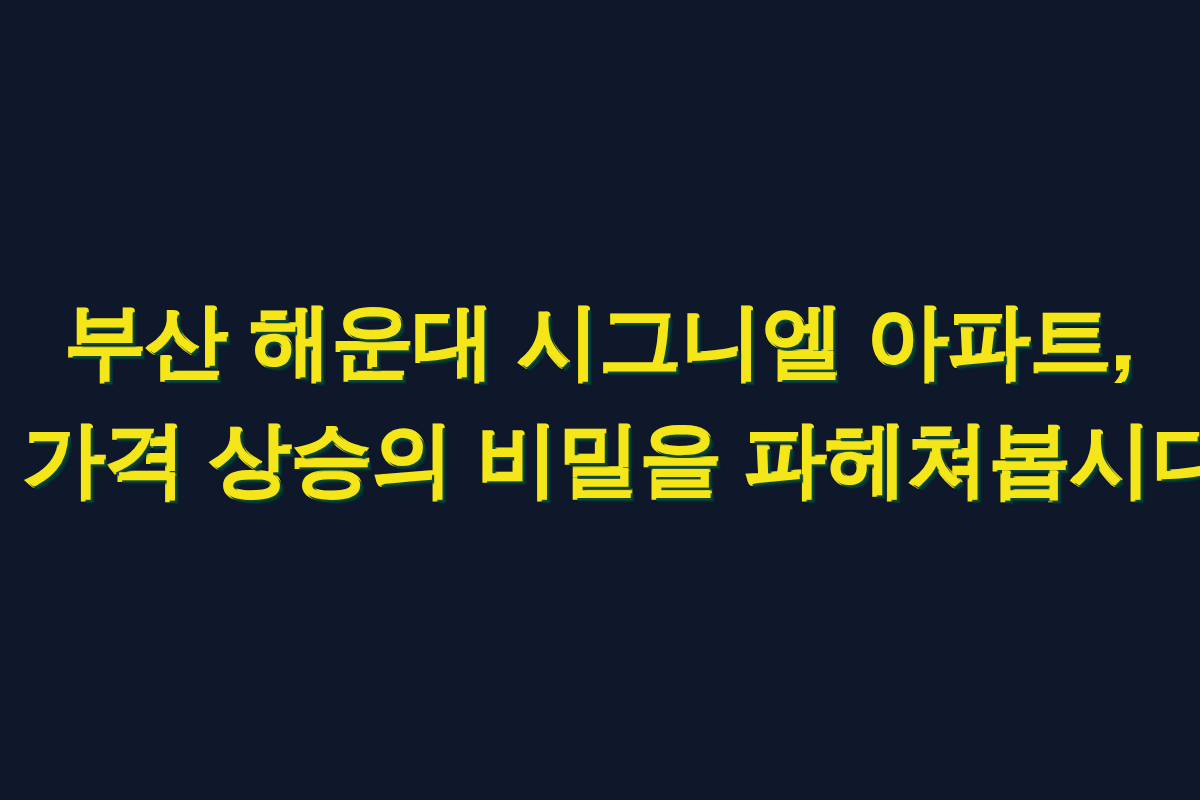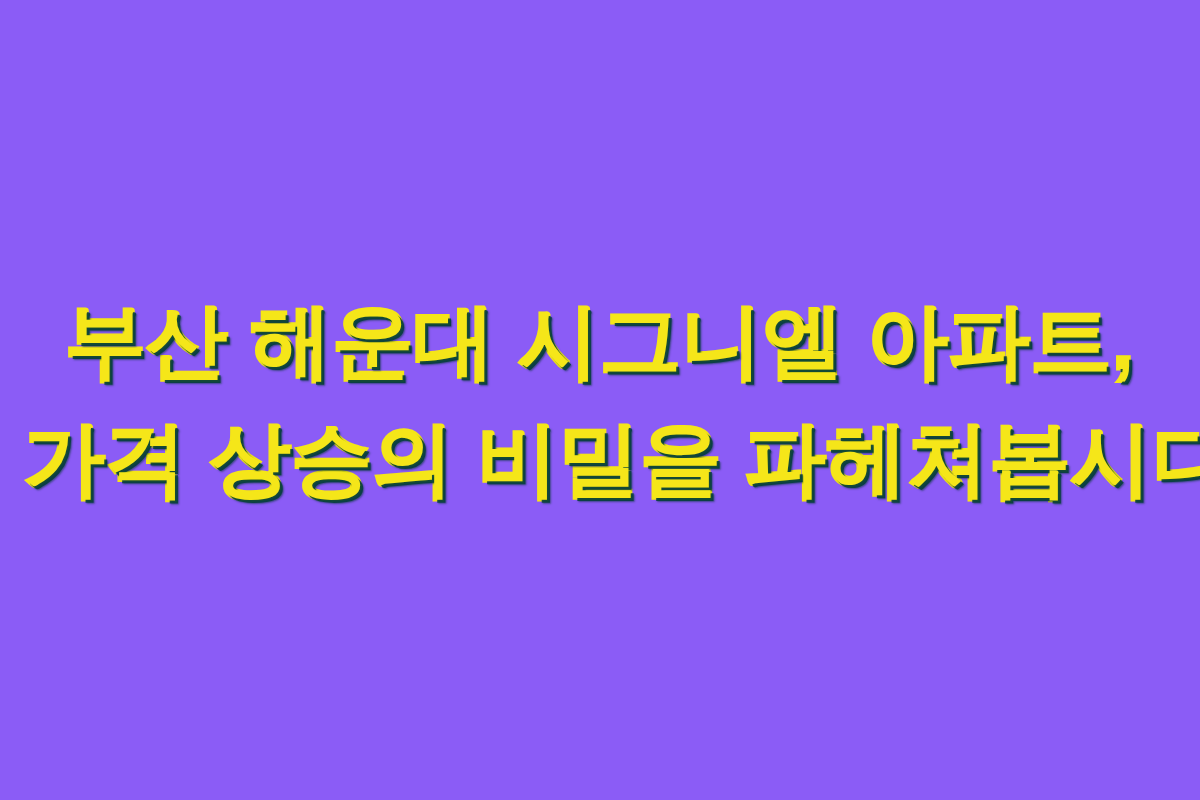--- a/index.html
+++ b/index.html
@@ -15,21 +15,21 @@
   }
 
   #banner {
     position: relative;
     width: 1200px;
     height: 800px;
     box-sizing: border-box;
     display: flex;
     align-items: center;
     justify-content: center;
-    background: #8b5cf6;
+    background: #0f172a;
   }
 
   #headline {
     width: 100%;
     text-align: center;
     
     transform: translateY(0px);
     padding: 0 24px;
     box-sizing: border-box;
   }

